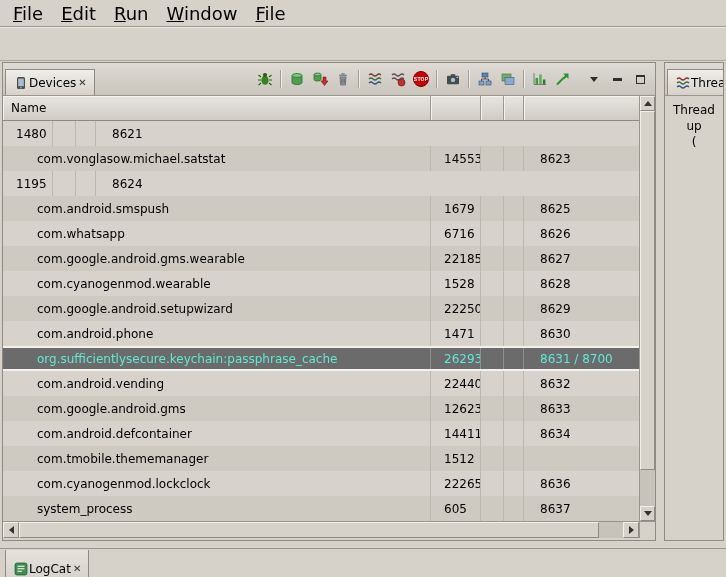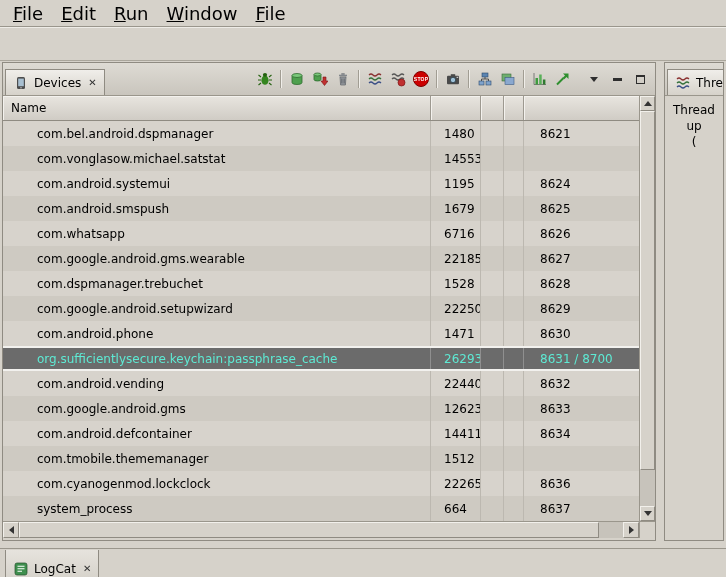--- a/index.html
+++ b/index.html
@@ -19,21 +19,21 @@
   
   .main{display:flex;padding:1px 2px 0 2px;height:487px;box-sizing:border-box;}
   .panel{border:1px solid #8f8b82;background:#d6d2ca;display:flex;flex-direction:column;
     height:479px;box-sizing:border-box;}
   .devices-panel{width:654px;}
   .sash{width:8px;}
   .threads-panel{flex:1;overflow:hidden;}
   
   .tabstrip{height:32px;display:flex;align-items:flex-end;
     background:linear-gradient(#dedbd4,#c9c5bd);border-bottom:1px solid #9a968c;}
-  .tab{display:flex;align-items:center;gap:5px;height:26px;padding:0 7px;
+  .tab{display:flex;align-items:center;height:26px;padding:0 7px;
     background:linear-gradient(#f0eeea,#d6d2ca);
     border:1px solid #8f8b82;border-bottom:none;margin-left:2px;
     font-size:12px;white-space:nowrap;box-sizing:border-box;}
   .tab .close{font-size:10px;margin-left:2px;color:#333;}
   .tab-icon{width:16px;height:16px;display:inline-flex;}
   
   .tb{margin-left:auto;display:flex;align-items:center;gap:1px;padding:0 4px;align-self:center;}
   .tbtn{width:22px;height:22px;display:flex;align-items:center;justify-content:center;cursor:default;}
   .tsep{width:0;height:18px;border-left:1px solid #a19d93;border-right:1px solid #f0eee9;margin:0 3px;}
   .stop-circle{width:16px;height:16px;border-radius:50%;background:#cc0000;border:1px solid #7d0000;
@@ -227,34 +227,33 @@
           <div class="thead">
             <div class="hc w-name">Name</div>
             <div class="hc w-pid"></div>
             <div class="hc w-s1"></div>
             <div class="hc w-s2"></div>
             <div class="hc w-port"></div>
           </div>
           <div class="rows">
 
           <div class="row">
-                <div class="cell c-name">com.bel.android.dspmanager</div>
                 <div class="cell c-pid">1480</div>
                 <div class="cell c-s1"></div>
                 <div class="cell c-s2"></div>
                 <div class="cell c-port">8621</div>
               </div>
               <div class="row alt">
                 <div class="cell c-name">com.vonglasow.michael.satstat</div>
                 <div class="cell c-pid">14553</div>
                 <div class="cell c-s1"></div>
                 <div class="cell c-s2"></div>
-              </div>
-              <div class="row">
-                <div class="cell c-name">com.android.systemui</div>
+                <div class="cell c-port">8623</div>
+              </div>
+              <div class="row">
                 <div class="cell c-pid">1195</div>
                 <div class="cell c-s1"></div>
                 <div class="cell c-s2"></div>
                 <div class="cell c-port">8624</div>
               </div>
               <div class="row alt">
                 <div class="cell c-name">com.android.smspush</div>
                 <div class="cell c-pid">1679</div>
                 <div class="cell c-s1"></div>
                 <div class="cell c-s2"></div>
@@ -268,21 +267,21 @@
                 <div class="cell c-port">8626</div>
               </div>
               <div class="row alt">
                 <div class="cell c-name">com.google.android.gms.wearable</div>
                 <div class="cell c-pid">22185</div>
                 <div class="cell c-s1"></div>
                 <div class="cell c-s2"></div>
                 <div class="cell c-port">8627</div>
               </div>
               <div class="row">
-                <div class="cell c-name">com.dspmanager.trebuchet</div>
+                <div class="cell c-name">com.cyanogenmod.wearable</div>
                 <div class="cell c-pid">1528</div>
                 <div class="cell c-s1"></div>
                 <div class="cell c-s2"></div>
                 <div class="cell c-port">8628</div>
               </div>
               <div class="row alt">
                 <div class="cell c-name">com.google.android.setupwizard</div>
                 <div class="cell c-pid">22250</div>
                 <div class="cell c-s1"></div>
                 <div class="cell c-s2"></div>
@@ -331,21 +330,21 @@
               </div>
               <div class="row">
                 <div class="cell c-name">com.cyanogenmod.lockclock</div>
                 <div class="cell c-pid">22265</div>
                 <div class="cell c-s1"></div>
                 <div class="cell c-s2"></div>
                 <div class="cell c-port">8636</div>
               </div>
               <div class="row alt">
                 <div class="cell c-name">system_process</div>
-                <div class="cell c-pid">664</div>
+                <div class="cell c-pid">605</div>
                 <div class="cell c-s1"></div>
                 <div class="cell c-s2"></div>
                 <div class="cell c-port">8637</div>
               </div>
             </div>
         </div>
         <div class="vscroll">
           <div class="sbtn">
               <span class="arr-up"></span>
             </div>

